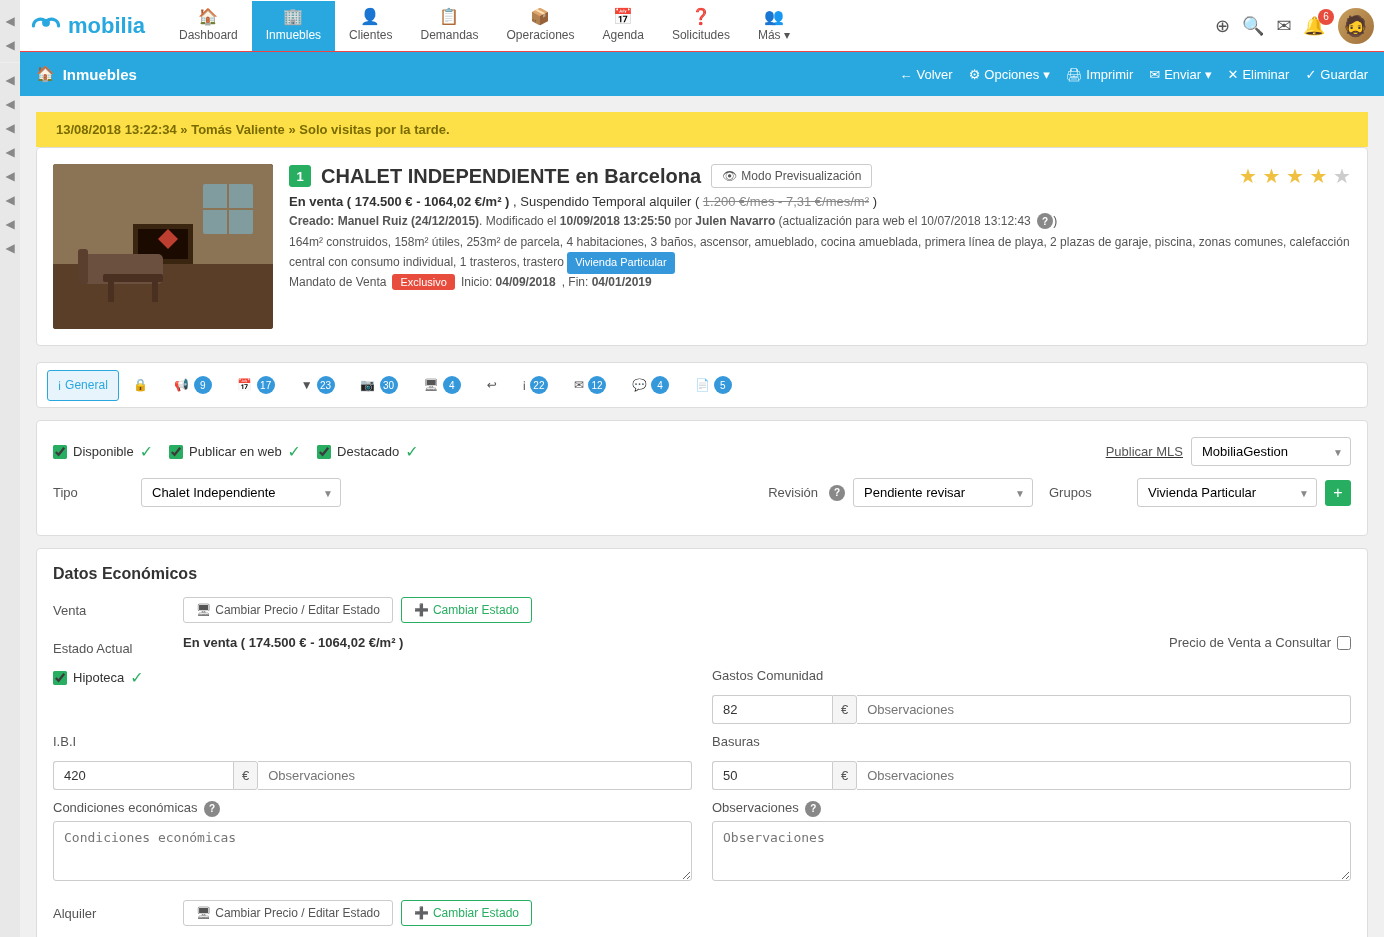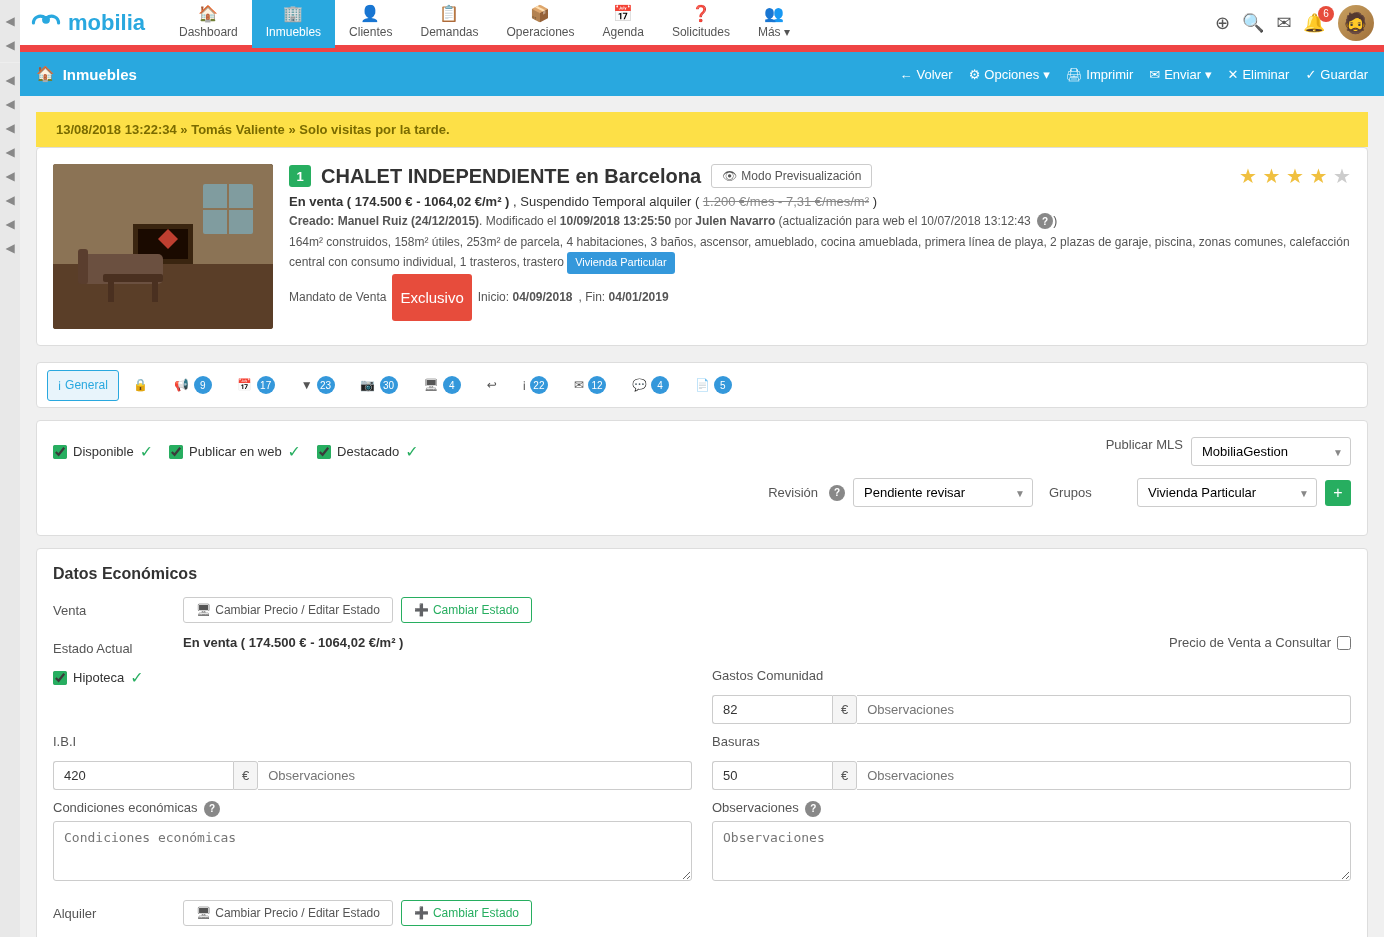--- a/index.html
+++ b/index.html
@@ -1,21 +1,21 @@
 <!DOCTYPE html>
 <html><head>
   <meta charset="utf-8">
   <style>
     * { box-sizing: border-box; margin: 0; padding: 0; }
     body { font-family: Arial, sans-serif; font-size: 13px; background: #f0f0f0; color: #333; }
 
     
     .top-nav {
       background: #fff;
-      border-bottom: 7px solid #ef4444;
+      border-bottom: 1px solid #ef4444;
       display: flex;
       align-items: center;
       height: 52px;
       padding: 0 10px;
     }
     .logo { display: flex; align-items: center; margin-right: 20px; }
     .logo-text { color: #29a8df; font-size: 22px; font-weight: bold; }
     .logo-icon { width: 32px; height: 22px; margin-right: 6px; }
     .nav-items { display: flex; align-items: center; flex: 1; }
     .nav-item {
@@ -94,21 +94,21 @@
     .property-price strong { color: #333; }
     .strikethrough { text-decoration: line-through; color: #888; }
     .property-meta { font-size: 12px; color: #555; margin-bottom: 4px; }
     .property-features { font-size: 12px; color: #555; line-height: 1.6; }
     .badge-blue {
       background: #3498db; color: #fff; border-radius: 3px;
       padding: 2px 8px; font-size: 11px; display: inline-block;
     }
     .badge-red {
       background: #e74c3c; color: #fff; border-radius: 3px;
-      padding: 15px 8px; font-size: 15px; display: inline-block;
+      padding: 2px 8px; font-size: 11px; display: inline-block;
     }
     .mandato-row { font-size: 12px; color: #555; display: flex; align-items: center; gap: 6px; }
 
     
     .tabs-bar {
       background: #fff; border: 1px solid #ddd; border-radius: 4px;
       display: flex; align-items: center; padding: 6px 10px; gap: 4px;
       margin-bottom: 12px; flex-wrap: wrap;
     }
     .tab-item {
@@ -450,31 +450,43 @@
             <input type="checkbox" checked="" style="">
             <label>Publicar en web</label>
             <span class="check-green">✓</span>
           </div>
           <div class="checkbox-item">
             <input type="checkbox" checked="" style="">
             <label>Destacado</label>
             <span class="check-green">✓</span>
           </div>
           <div style="margin-left:auto; display:flex; align-items:center; gap:16px;">
-            <div style="display:flex; align-items:flex-start; gap:8px;">
+            <div style="display:flex; align-items:center; gap:8px;text-decoration:underline;">
               <span style="font-size:13px;color:#555;">Publicar MLS</span>
               <div class="select-wrapper">
                 <select class="form-control-select" style="width:160px;">
                   <option>MobiliaGestion</option>
                 </select>
               </div>
             </div>
           </div>
         </div>
         <div class="form-row">
+          <div style="display:flex; align-items:center; gap:8px;">
+            <span class="form-label">Tipo</span>
+            <div class="select-wrapper">
+              <select class="form-control-select" style="width:200px;">
+                <option>Chalet Independiente</option>
+                <option>Piso</option>
+                <option>Casa</option>
+                <option>Local</option>
+                <option>Solar</option>
+              </select>
+            </div>
+          </div>
           <div style="margin-left:auto; display:flex; align-items:center; gap:8px;">
             <span style="font-size:13px;color:#555;">Revisión</span>
             <span class="help-icon">?</span>
             <div class="select-wrapper">
               <select class="form-control-select" style="width:180px;">
                 <option>Pendiente revisar</option>
                 <option>Revisado</option>
                 <option>No revisar</option>
               </select>
             </div>

